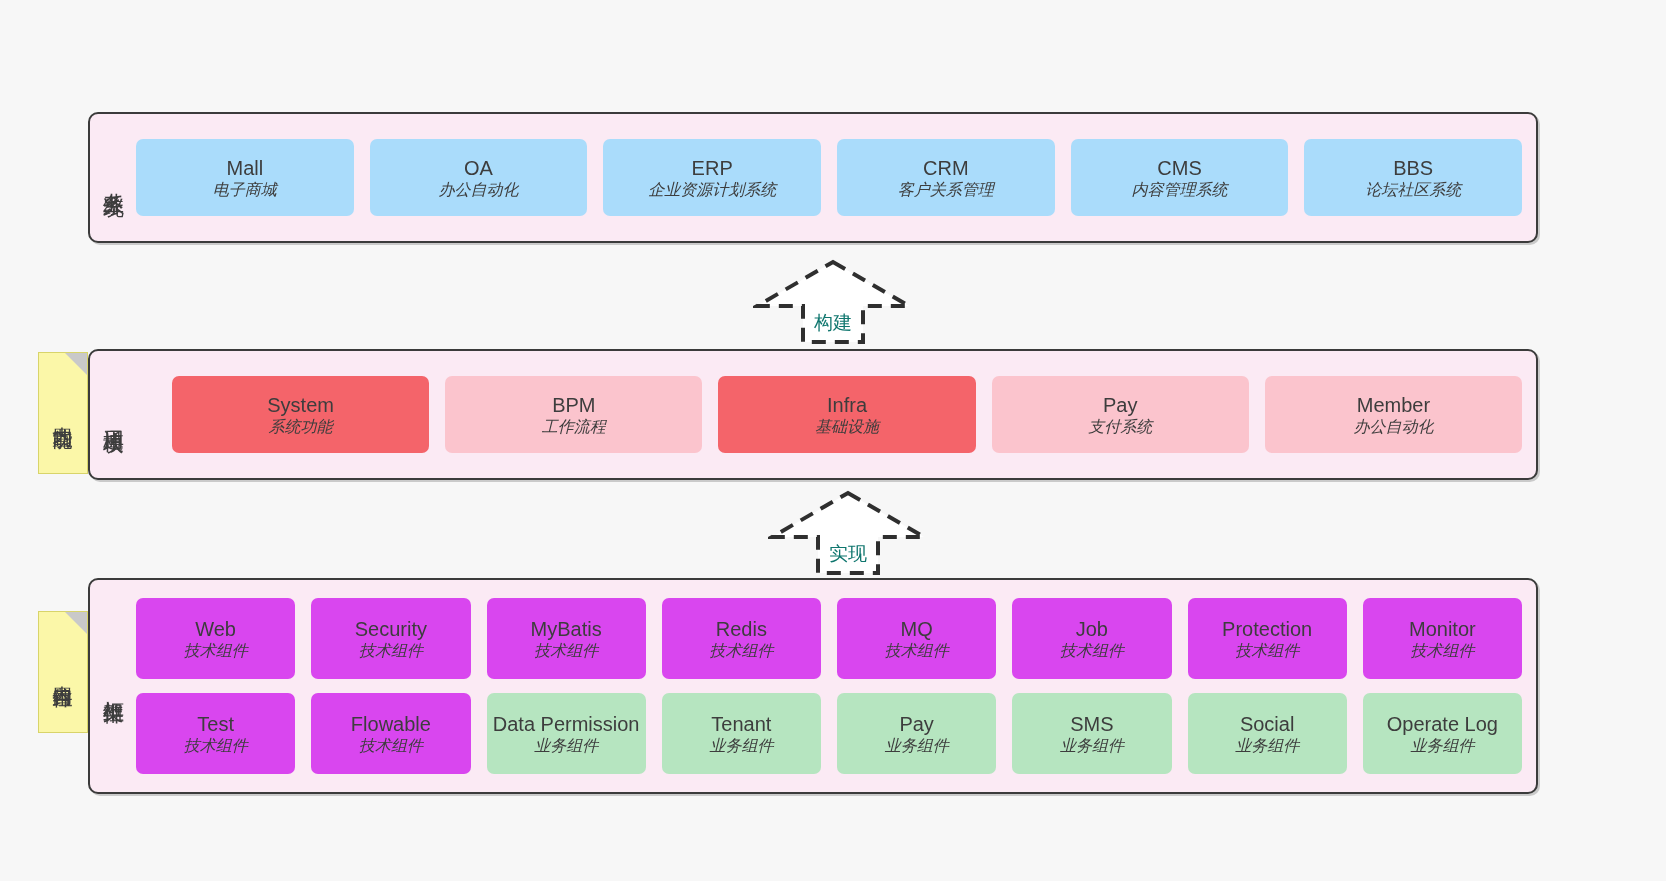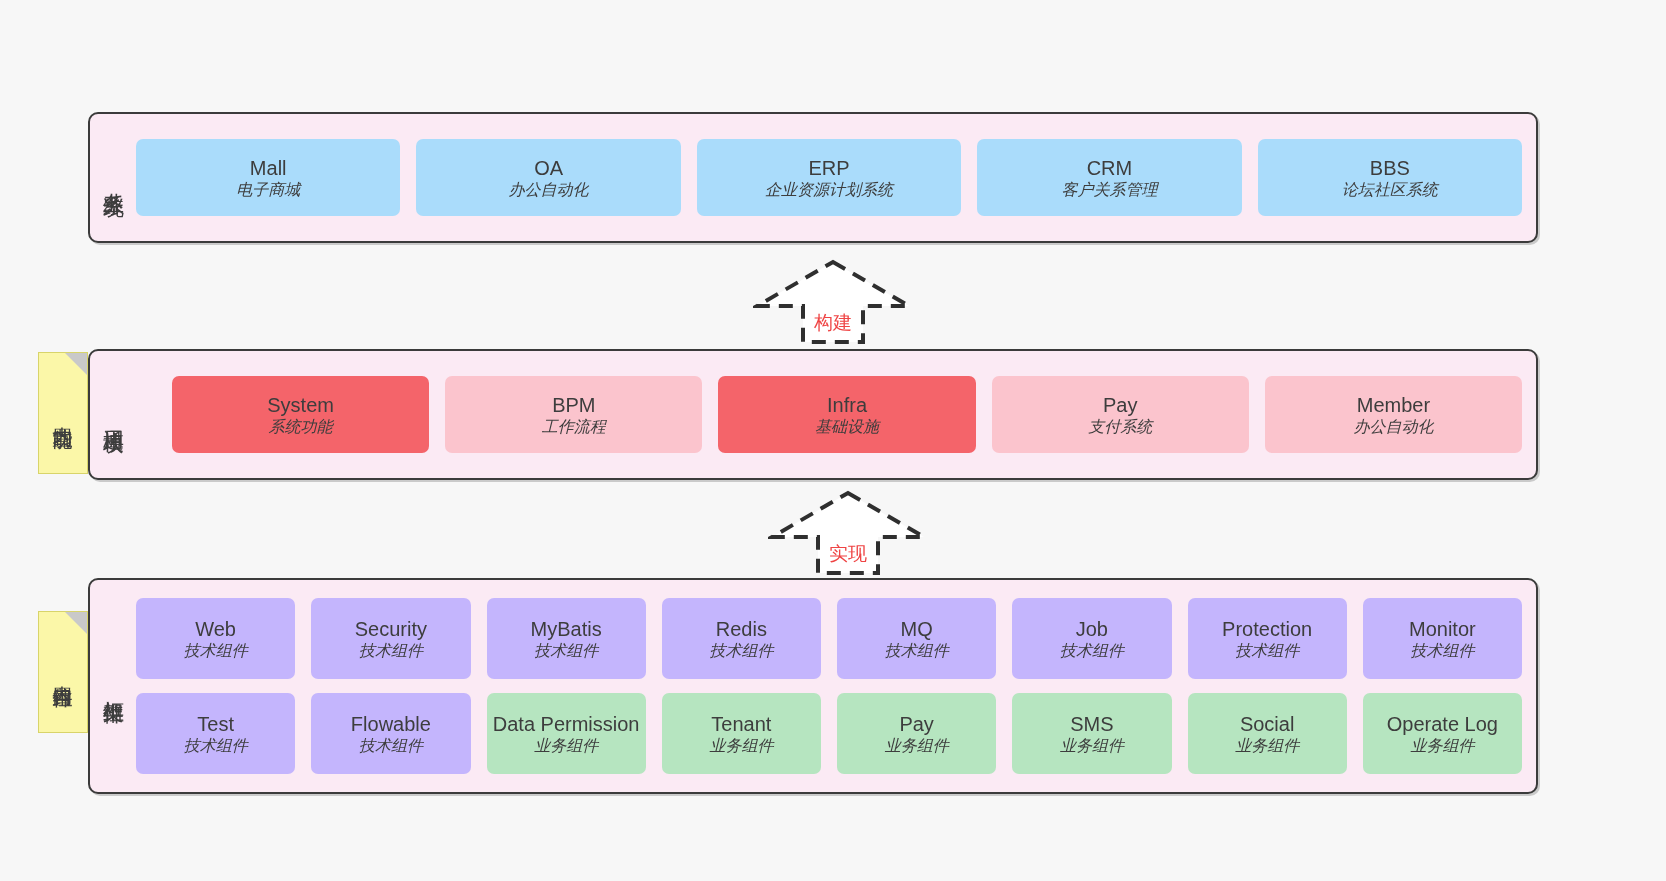--- a/index.html
+++ b/index.html
@@ -75,21 +75,21 @@
   .cell .t2 {
     font-size: 16px;
     color: #3d3d3d;
     font-style: italic;
   }
 
   
   .c-blue      { background: #aadcfb; }
   .c-red       { background: #f4646a; }
   .c-pink      { background: #fbc4cd; }
-  .c-green     { background: #c4b5fd; }
+  .c-green     { background: #d946ef; }
   .c-greenlite { background: #b6e5c0; }
 
   
   #layer-business { left: 88px;  top: 112px; width: 1450px; height: 131px; }
   #layer-business .layer-body { height: 100%; }
   #layer-business .row { height: 77px; }
 
   #layer-modules  { left: 88px;  top: 349px; width: 1450px; height: 131px; gap: 36px; }
   #layer-modules .layer-body { height: 100%; }
   #layer-modules .row { height: 77px; }
@@ -135,21 +135,21 @@
     pointer-events: none;
   }
   .arrow svg { display: block; }
   .arrow-label {
     position: absolute;
     left: 0;
     right: 0;
     bottom: 8px;
     text-align: center;
     font-size: 19px;
-    color: #ef4444;
+    color: #0f766e;
     white-space: nowrap;
   }
   #arrow-build     { left: 753px; top: 258px; width: 160px; height: 86px; }
   #arrow-implement { left: 768px; top: 489px; width: 160px; height: 86px; }
 </style>
 </head>
 <body>
 
 <div class="layer" id="layer-business">
   <div class="layer-title">业务系统</div>
@@ -163,20 +163,24 @@
         <span class="t1">OA</span>
         <span class="t2">办公自动化</span>
       </div>
       <div class="cell c-blue">
         <span class="t1">ERP</span>
         <span class="t2">企业资源计划系统</span>
       </div>
       <div class="cell c-blue">
         <span class="t1">CRM</span>
         <span class="t2">客户关系管理</span>
+      </div>
+      <div class="cell c-blue">
+        <span class="t1">CMS</span>
+        <span class="t2">内容管理系统</span>
       </div>
       <div class="cell c-blue">
         <span class="t1">BBS</span>
         <span class="t2">论坛社区系统</span>
       </div>
     </div>
   </div>
 </div>
 
 <div class="arrow" id="arrow-build">

